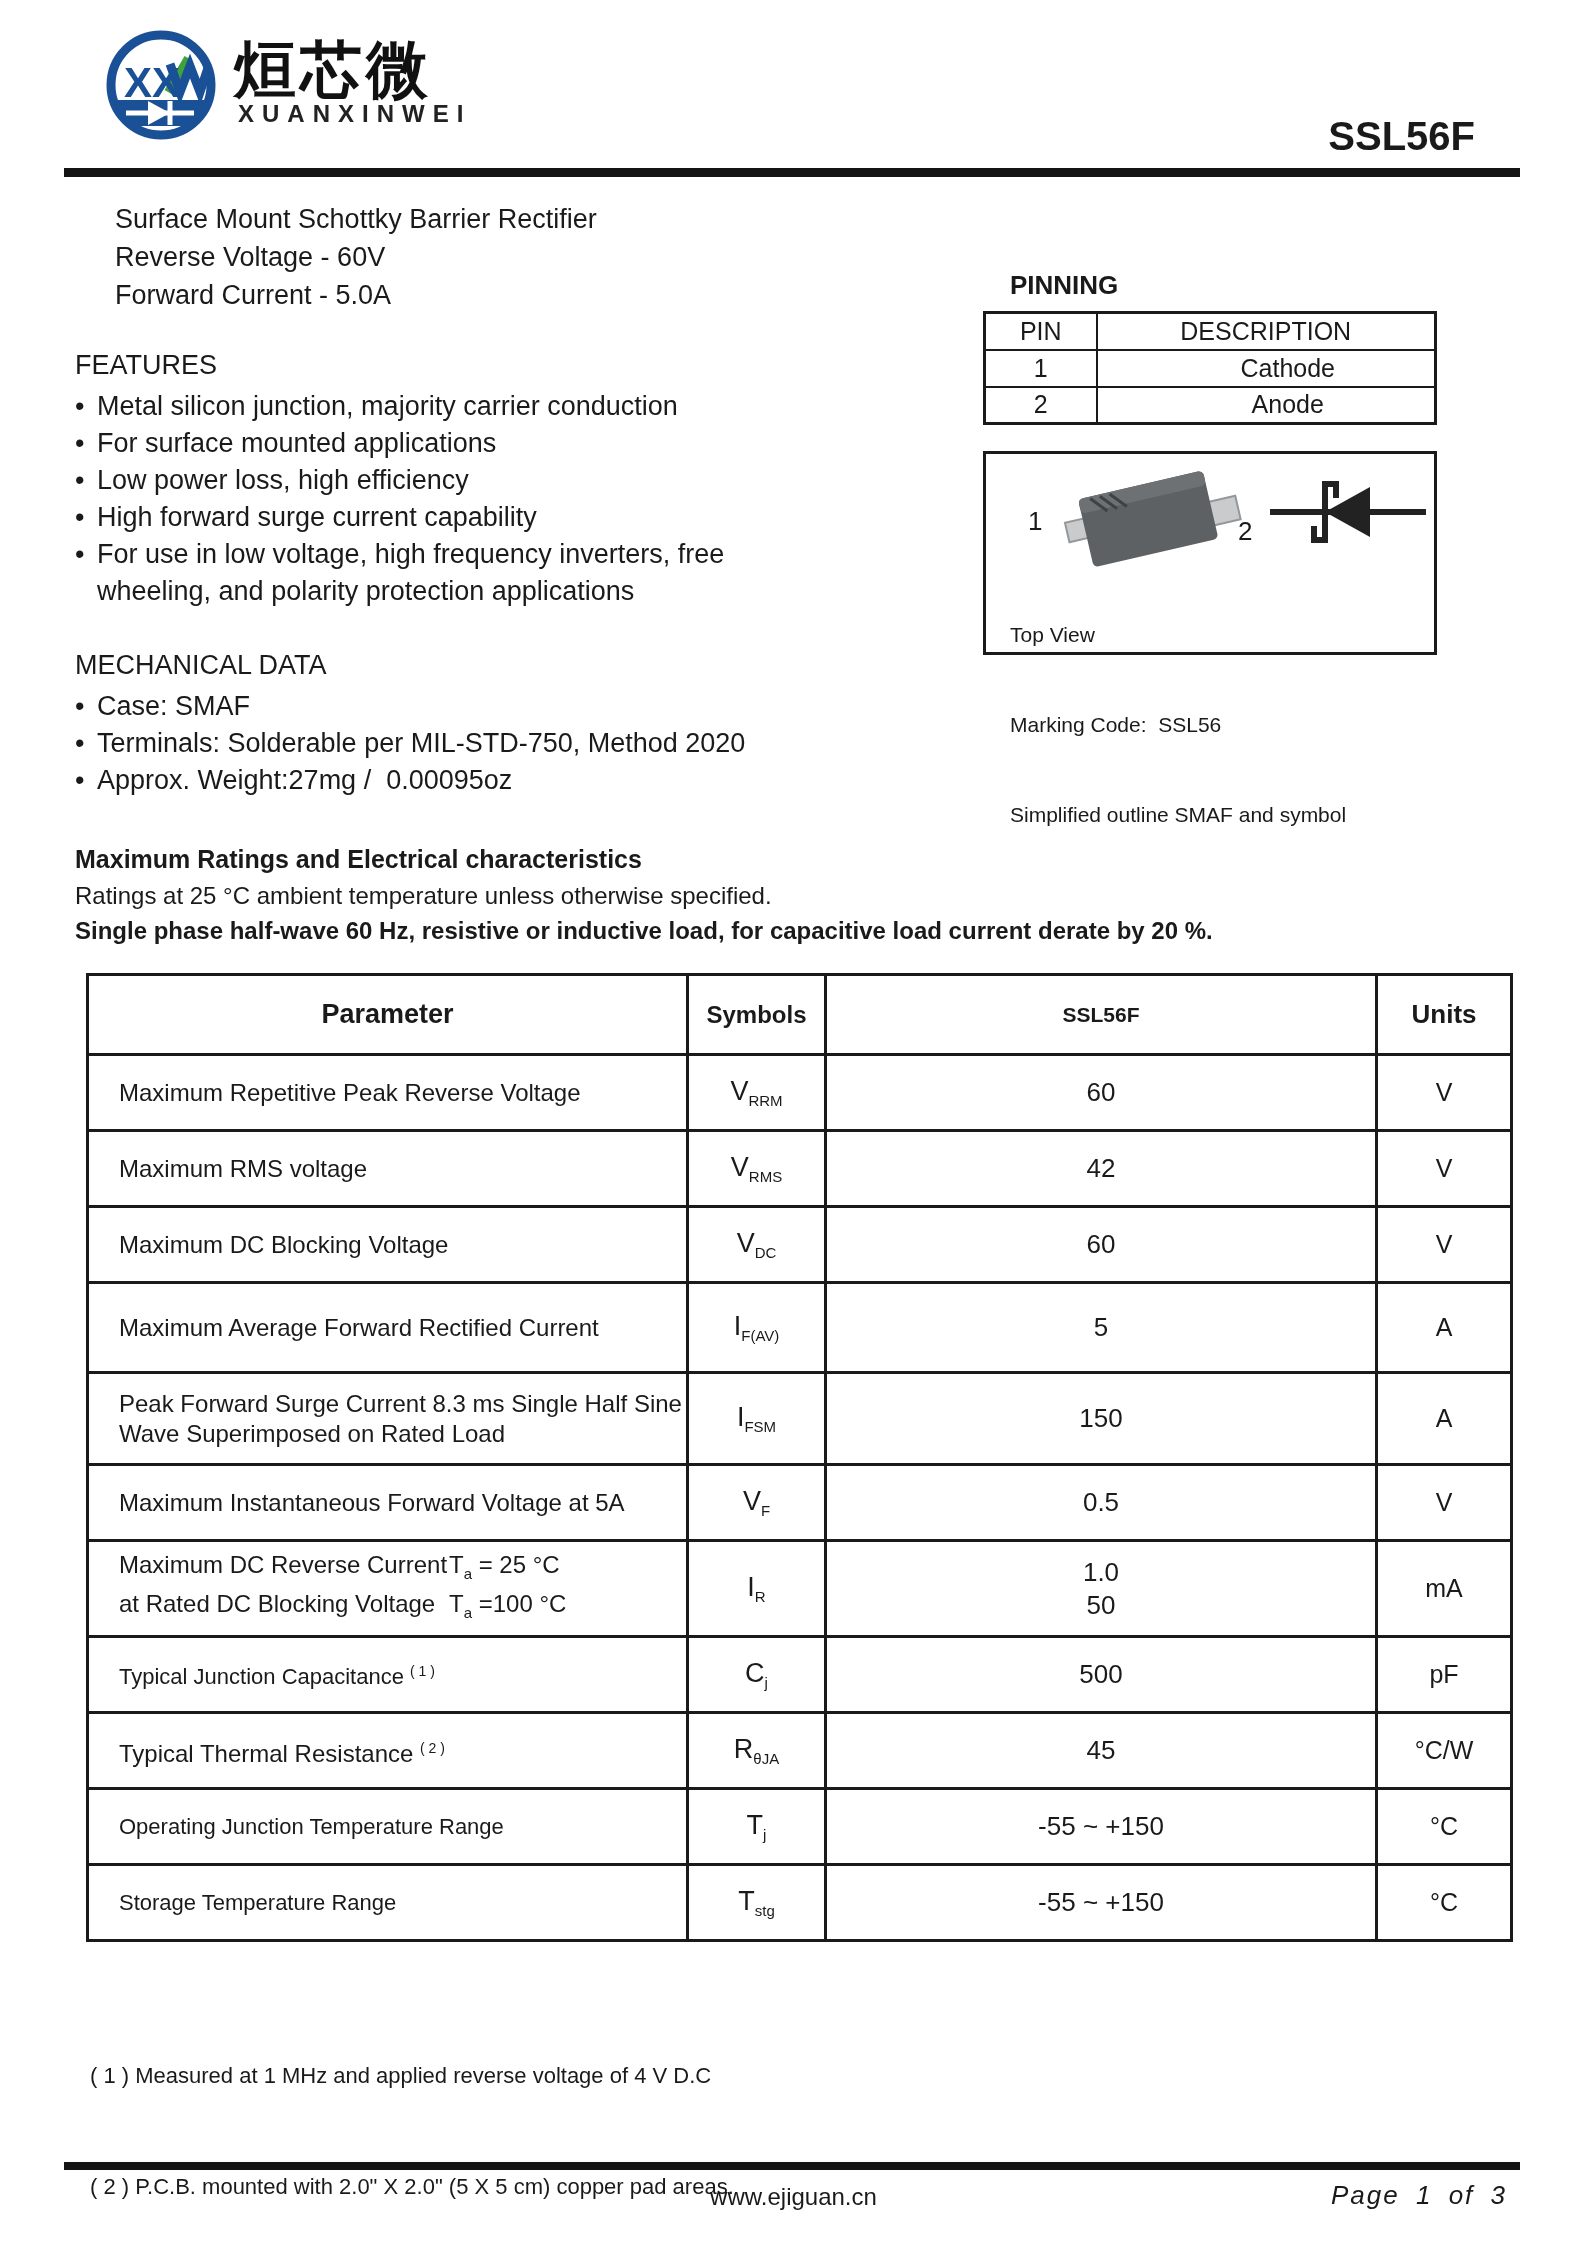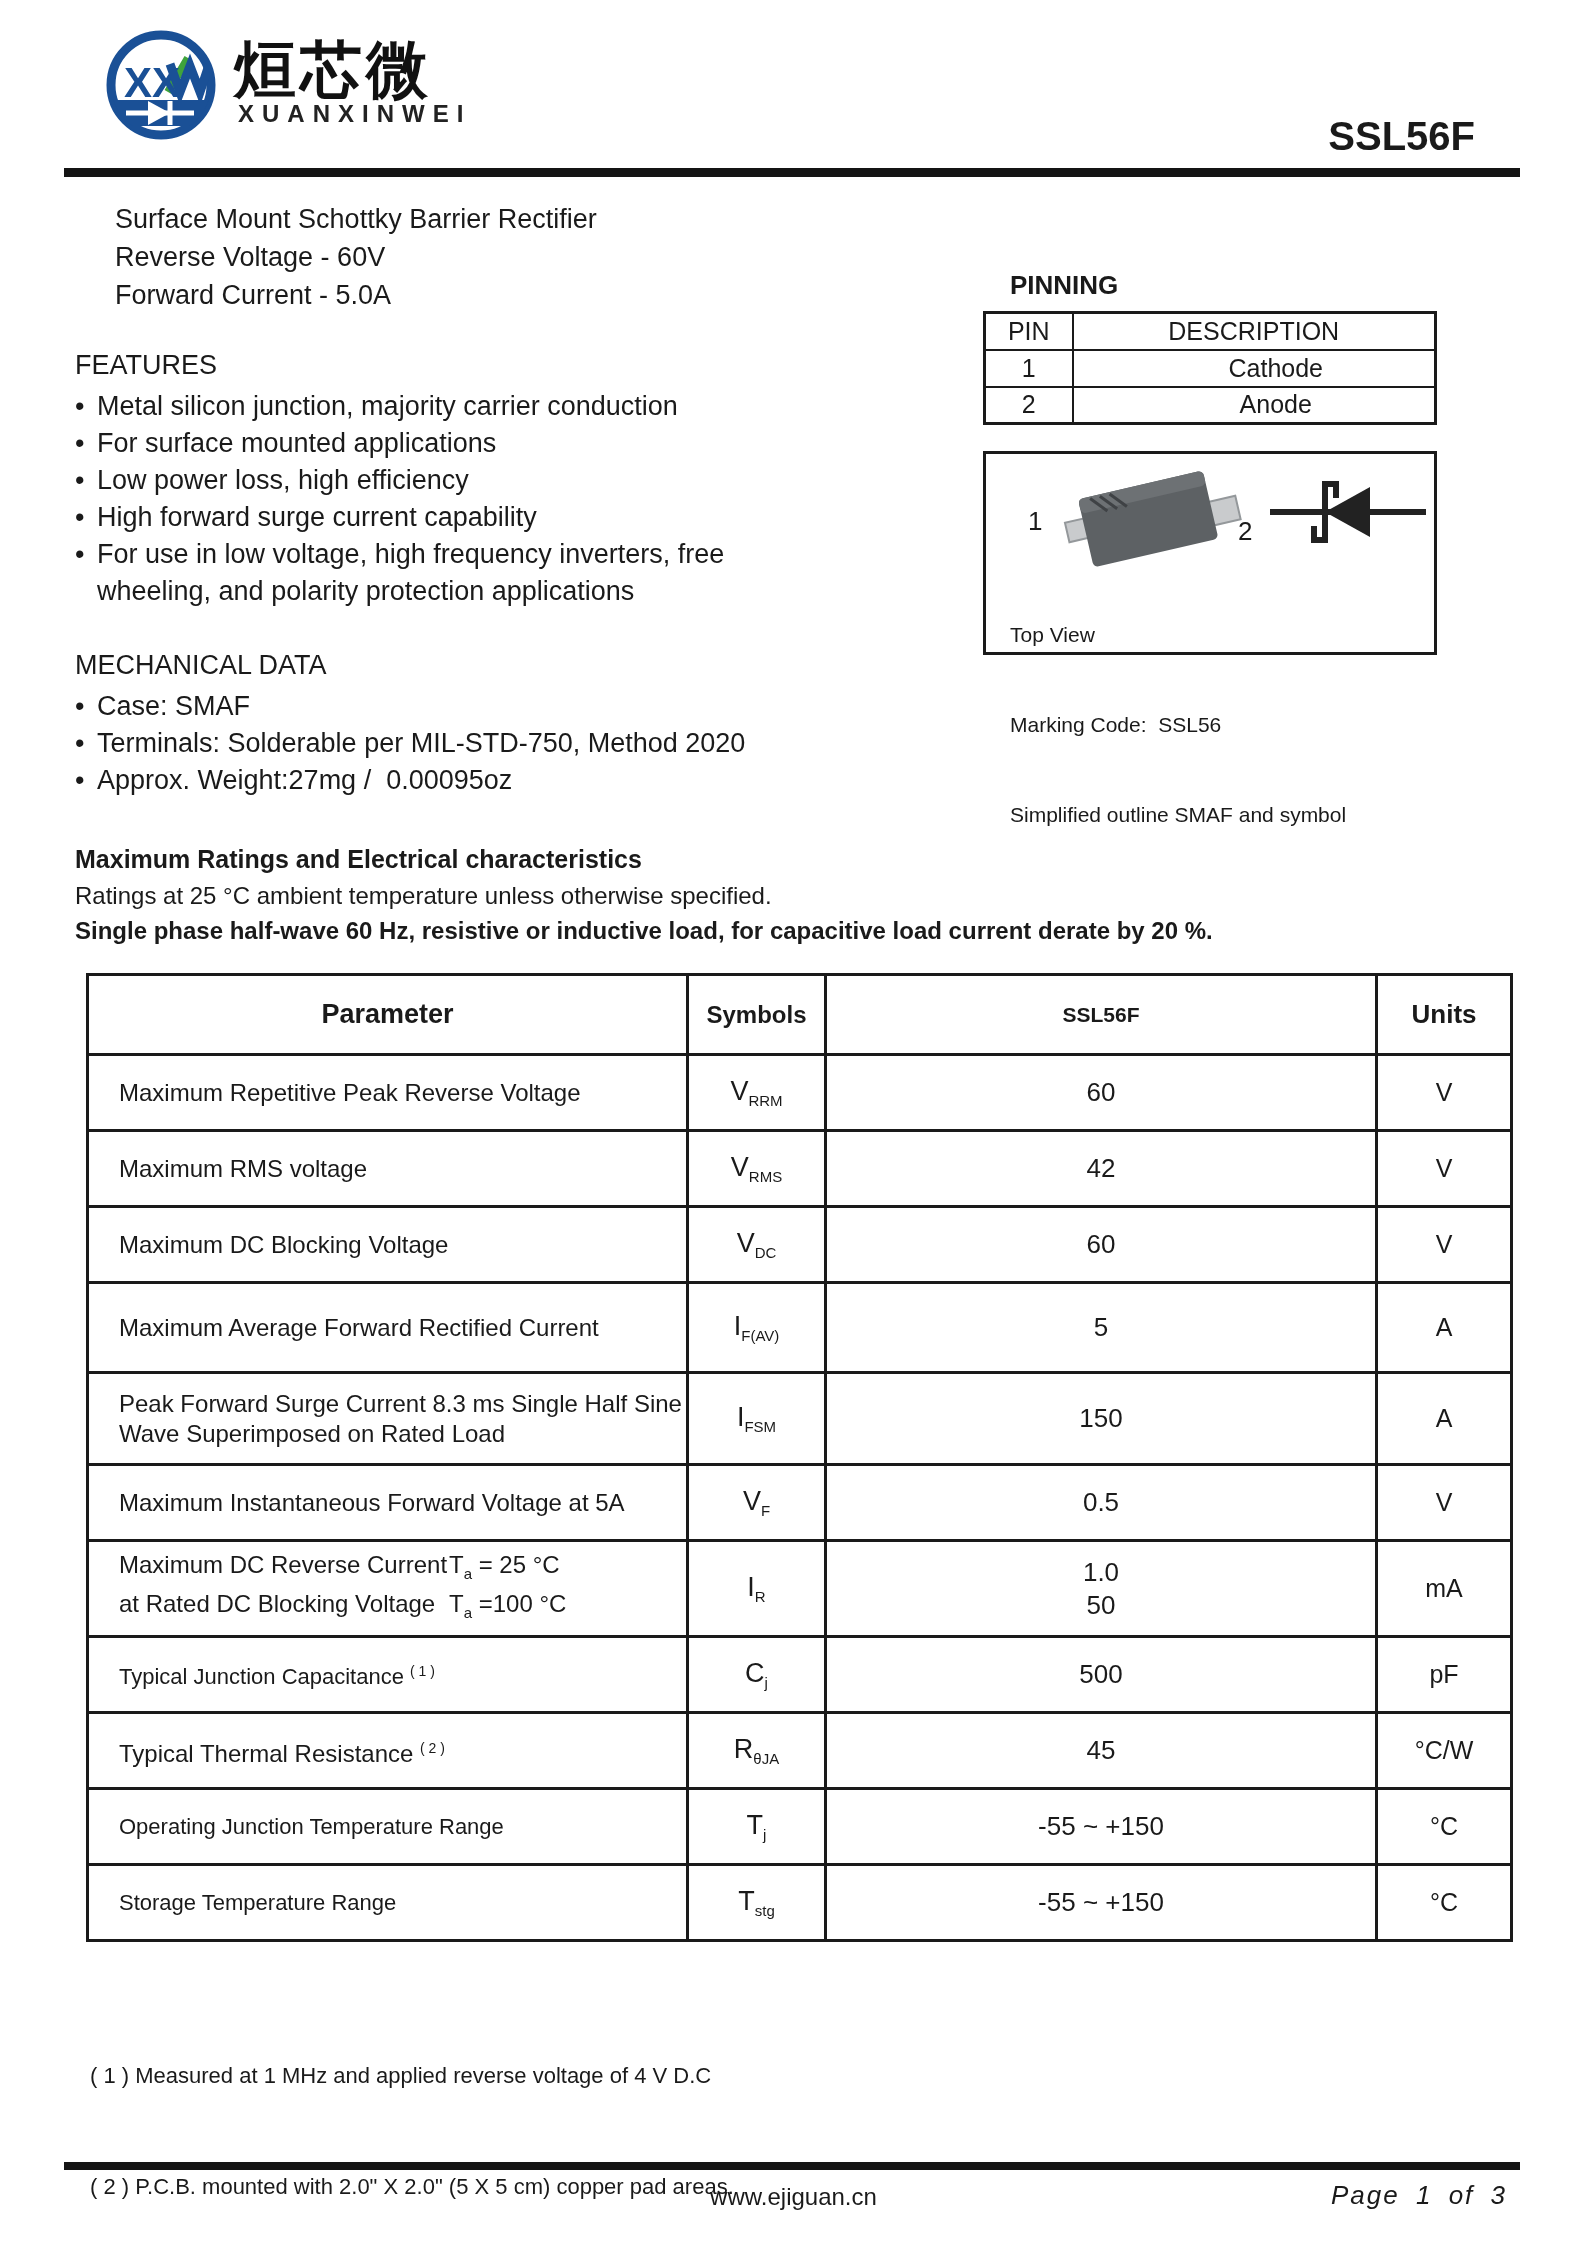--- a/index.html
+++ b/index.html
@@ -13,21 +13,21 @@
   .part-number { position:absolute; top:114px; right:112px; font-size:40px; font-weight:bold; }
   .header-rule { position:absolute; left:64px; top:168px; width:1456px; height:9px; background:#141414; }
 
   
   .intro { position:absolute; left:75px; top:200px; font-size:27px; line-height:38px;margin-left:40px; }
 
   
   .pinning-title { position:absolute; left:1010px; top:270px; font-size:26px; font-weight:bold; }
   .pin-table { position:absolute; left:983px; top:311px; width:454px; border-collapse:collapse; table-layout:fixed; border:3px solid #1a1a1a; }
   .pin-table td, .pin-table th { border:2px solid #1a1a1a; height:37px; font-size:25px; font-weight:normal; vertical-align:middle; }
-  .pin-table .c1 { width:88px; text-align:center; }
+  .pin-table .c1 { width:112px; text-align:center; }
   .pin-table .c2 { text-align:center; padding-left:44px; }
   .pin-table th.c2 { text-align:center; padding-left:0; }
 
   
   .pkg-box { position:absolute; left:983px; top:451px; width:454px; height:204px; border:3px solid #1a1a1a; }
   .pkg-pin1 { position:absolute; left:42px; top:52px; font-size:26px; }
   .pkg-pin2 { position:absolute; left:252px; top:62px; font-size:26px; }
   .pkg-img { position:absolute; left:62px; top:4px; }
   .pkg-diode { position:absolute; left:282px; top:18px; }
   .pkg-text { position:absolute; left:24px; top:106px; font-size:21px; line-height:30px; white-space:pre-wrap; }

